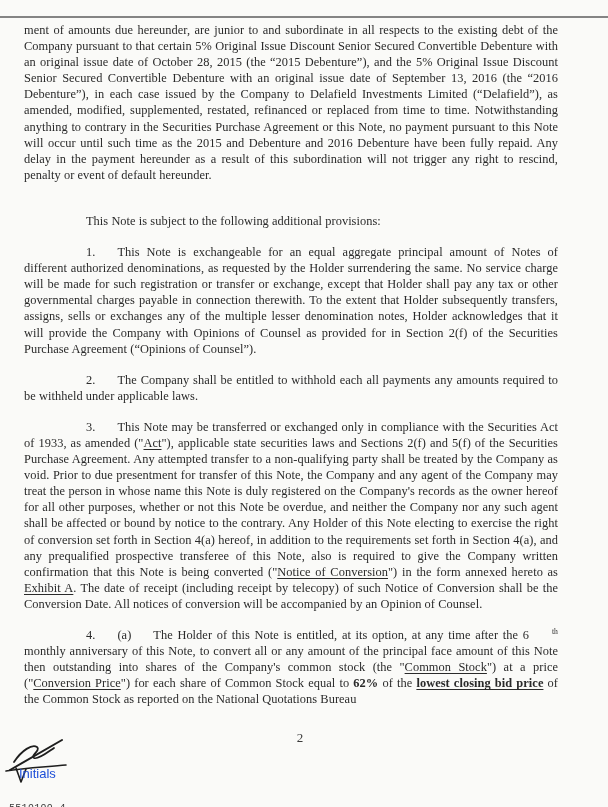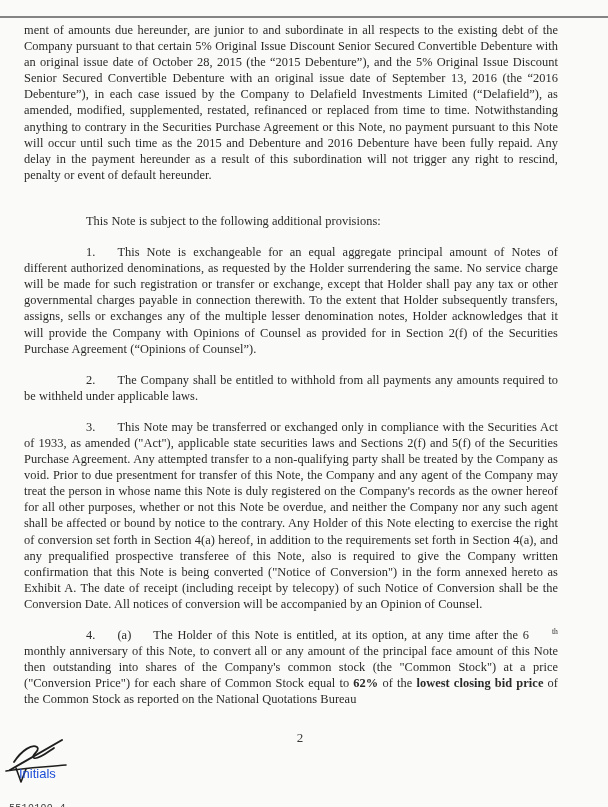--- a/index.html
+++ b/index.html
@@ -29,21 +29,21 @@
     font-size: 12.4px;
     line-height: 16.1px;
     letter-spacing: 0.05px;
   }
   .para { margin: 15px 0 0 0; }
   .para:first-child { margin-top: 0; }
   .para.indent { text-indent: 62px; }
   .para.gap-large { margin-top: 30px; }
   .tab { margin-right: 22px; }
   .b { font-weight: bold; }
-  .u { text-underline-offset: 2px; }
+  .u { text-decoration: underline; text-underline-offset: 2px; }
   .sup { vertical-align: super; font-size: 0.62em; line-height: 0; padding-left: 23px; }
   .page-number {
     position: absolute;
     top: 730px; left: 33px; width: 534px;
     text-align: center;
     font-size: 13px;
     color: #3a3a3a;
   }
   .sig-block {
     position: absolute;
@@ -71,21 +71,21 @@
 <body>
 
 <div class="page">
 
   <div class="top-rule"></div>
 
   <div class="body-text">
       <p class="para flush"><span>ment of amounts due hereunder, are junior to and subordinate in all respects to the existing debt of the Company pursuant to that certain 5% Original Issue Discount Senior Secured Convertible Debenture with an original issue date of October 28, 2015 (the “2015 Debenture”), and the 5% Original Issue Discount Senior Secured Convertible Debenture with an original issue date of September 13, 2016 (the “2016 Debenture”), in each case issued by the Company to Delafield Investments Limited (“Delafield”), as amended, modified, supplemented, restated, refinanced or replaced from time to time. Notwithstanding anything to contrary in the Securities Purchase Agreement or this Note, no payment pursuant to this Note will occur until such time as the 2015 and Debenture and 2016 Debenture have been fully repaid. Any delay in the payment hereunder as a result of this subordination will not trigger any right to rescind, penalty or event of default hereunder.</span></p>
       <p class="para indent gap-large"><span>This Note is subject to the following additional provisions:</span></p>
       <p class="para indent"><span class="tab">1.</span><span>This Note is exchangeable for an equal aggregate principal amount of Notes of different authorized denominations, as requested by the Holder surrendering the same. No service charge will be made for such registration or transfer or exchange, except that Holder shall pay any tax or other governmental charges payable in connection therewith. To the extent that Holder subsequently transfers, assigns, sells or exchanges any of the multiple lesser denomination notes, Holder acknowledges that it will provide the Company with Opinions of Counsel as provided for in Section 2(f) of the Securities Purchase Agreement (“Opinions of Counsel”).</span></p>
-      <p class="para indent"><span class="tab">2.</span><span>The Company shall be entitled to withhold from all payments any amounts required to be withheld under applicable laws.</span></p>
+      <p class="para indent"><span class="tab">2.</span><span>The Company shall be entitled to withhold each all payments any amounts required to be withheld under applicable laws.</span></p>
       <p class="para indent"><span class="tab">3.</span><span>This Note may be transferred or exchanged only in compliance with the Securities Act of 1933, as amended ("</span><span class="u">Act</span><span>"), applicable state securities laws and Sections 2(f) and 5(f) of the Securities Purchase Agreement. Any attempted transfer to a non-qualifying party shall be treated by the Company as void. Prior to due presentment for transfer of this Note, the Company and any agent of the Company may treat the person in whose name this Note is duly registered on the Company's records as the owner hereof for all other purposes, whether or not this Note be overdue, and neither the Company nor any such agent shall be affected or bound by notice to the contrary. Any Holder of this Note electing to exercise the right of conversion set forth in Section 4(a) hereof, in addition to the requirements set forth in Section 4(a), and any prequalified prospective transferee of this Note, also is required to give the Company written confirmation that this Note is being converted ("</span><span class="u">Notice of Conversion</span><span>") in the form annexed hereto as </span><span class="u">Exhibit A</span><span>. The date of receipt (including receipt by telecopy) of such Notice of Conversion shall be the Conversion Date. All notices of conversion will be accompanied by an Opinion of Counsel.</span></p>
       <p class="para indent"><span class="tab">4.</span><span class="tab">(a)</span><span>The Holder of this Note is entitled, at its option, at any time after the 6</span><span class="sup">th</span><span> monthly anniversary of this Note, to convert all or any amount of the principal face amount of this Note then outstanding into shares of the Company's common stock (the "</span><span class="u">Common Stock</span><span>") at a price ("</span><span class="u">Conversion Price</span><span>") for each share of Common Stock equal to </span><span class="b">62%</span><span> of the </span><span class="b u">lowest closing bid price</span><span> of the Common Stock as reported on the National Quotations Bureau</span></p>
     </div>
 
   <div class="page-number">2</div>
 
   <div class="sig-block">
     <svg class="sig-svg" width="68" height="46" viewBox="0 0 68 46" fill="none">
       <path d="M6 32 L58 2" stroke="#1e1e1e" stroke-width="2" stroke-linecap="round"></path>
       <path d="M10 24 C18 12 28 6 33 9 C37 12 26 18 30 20 C34 22 44 14 50 10" stroke="#1e1e1e" stroke-width="1.8" stroke-linecap="round"></path>

